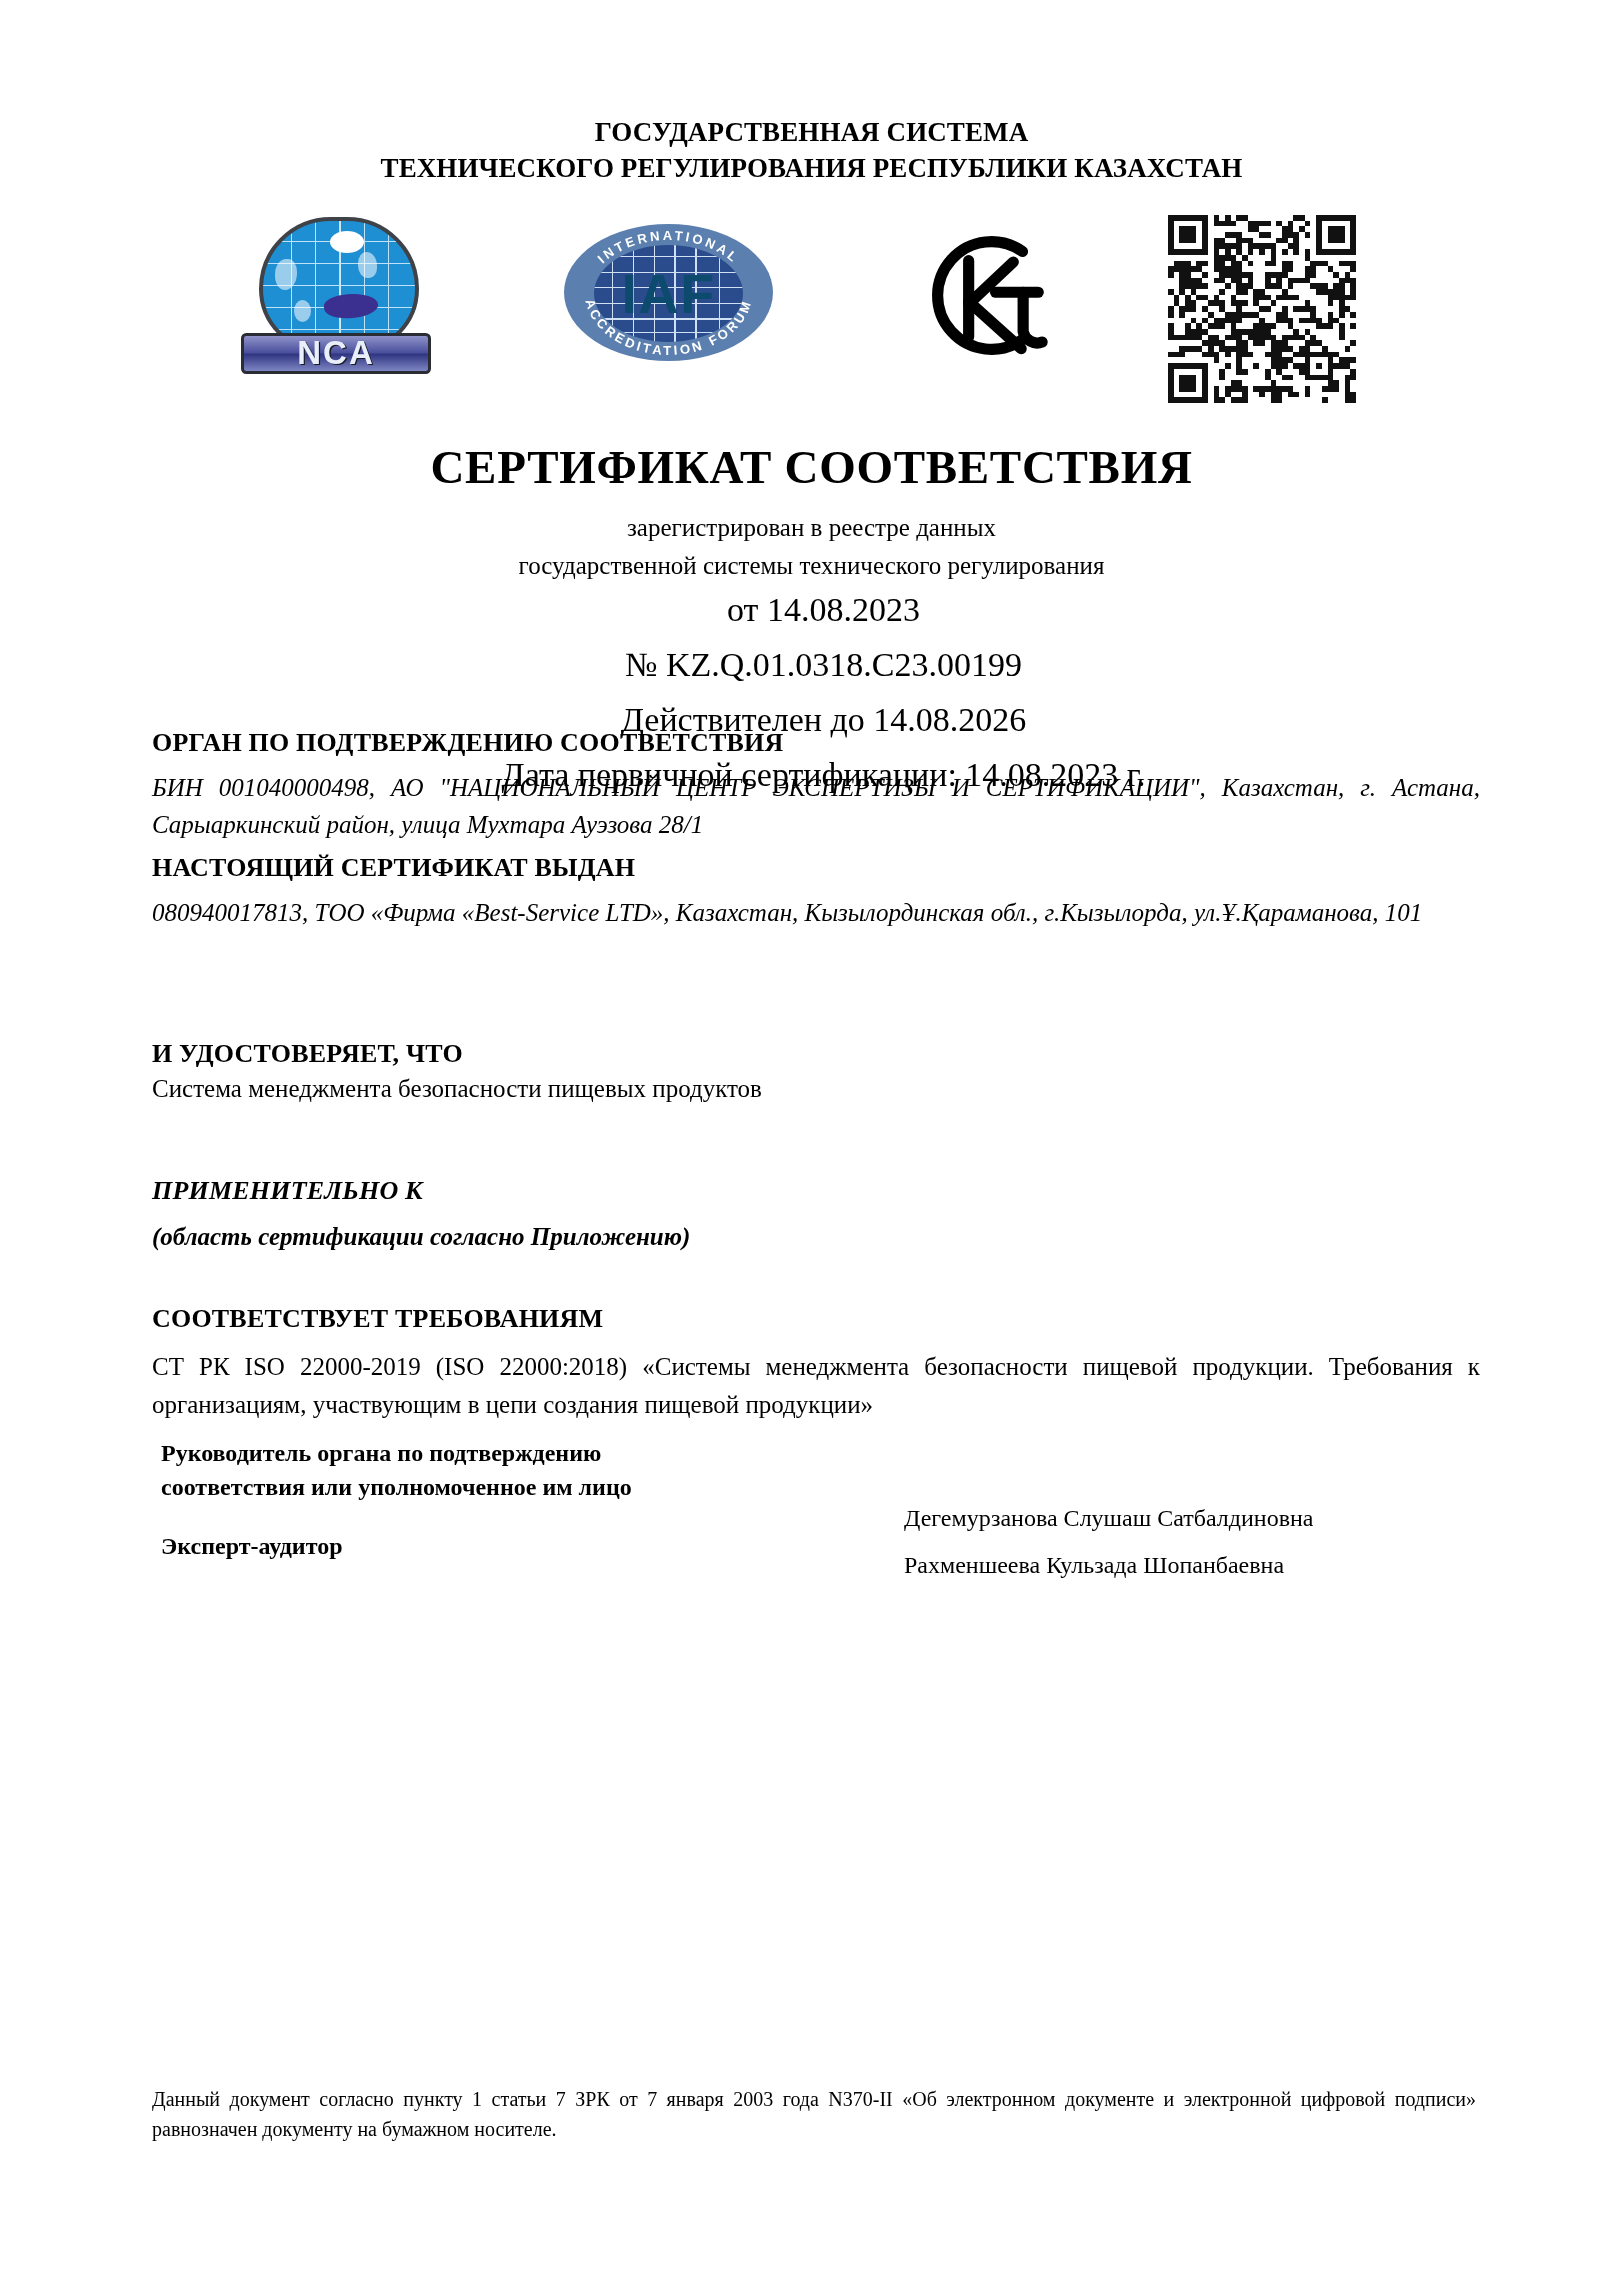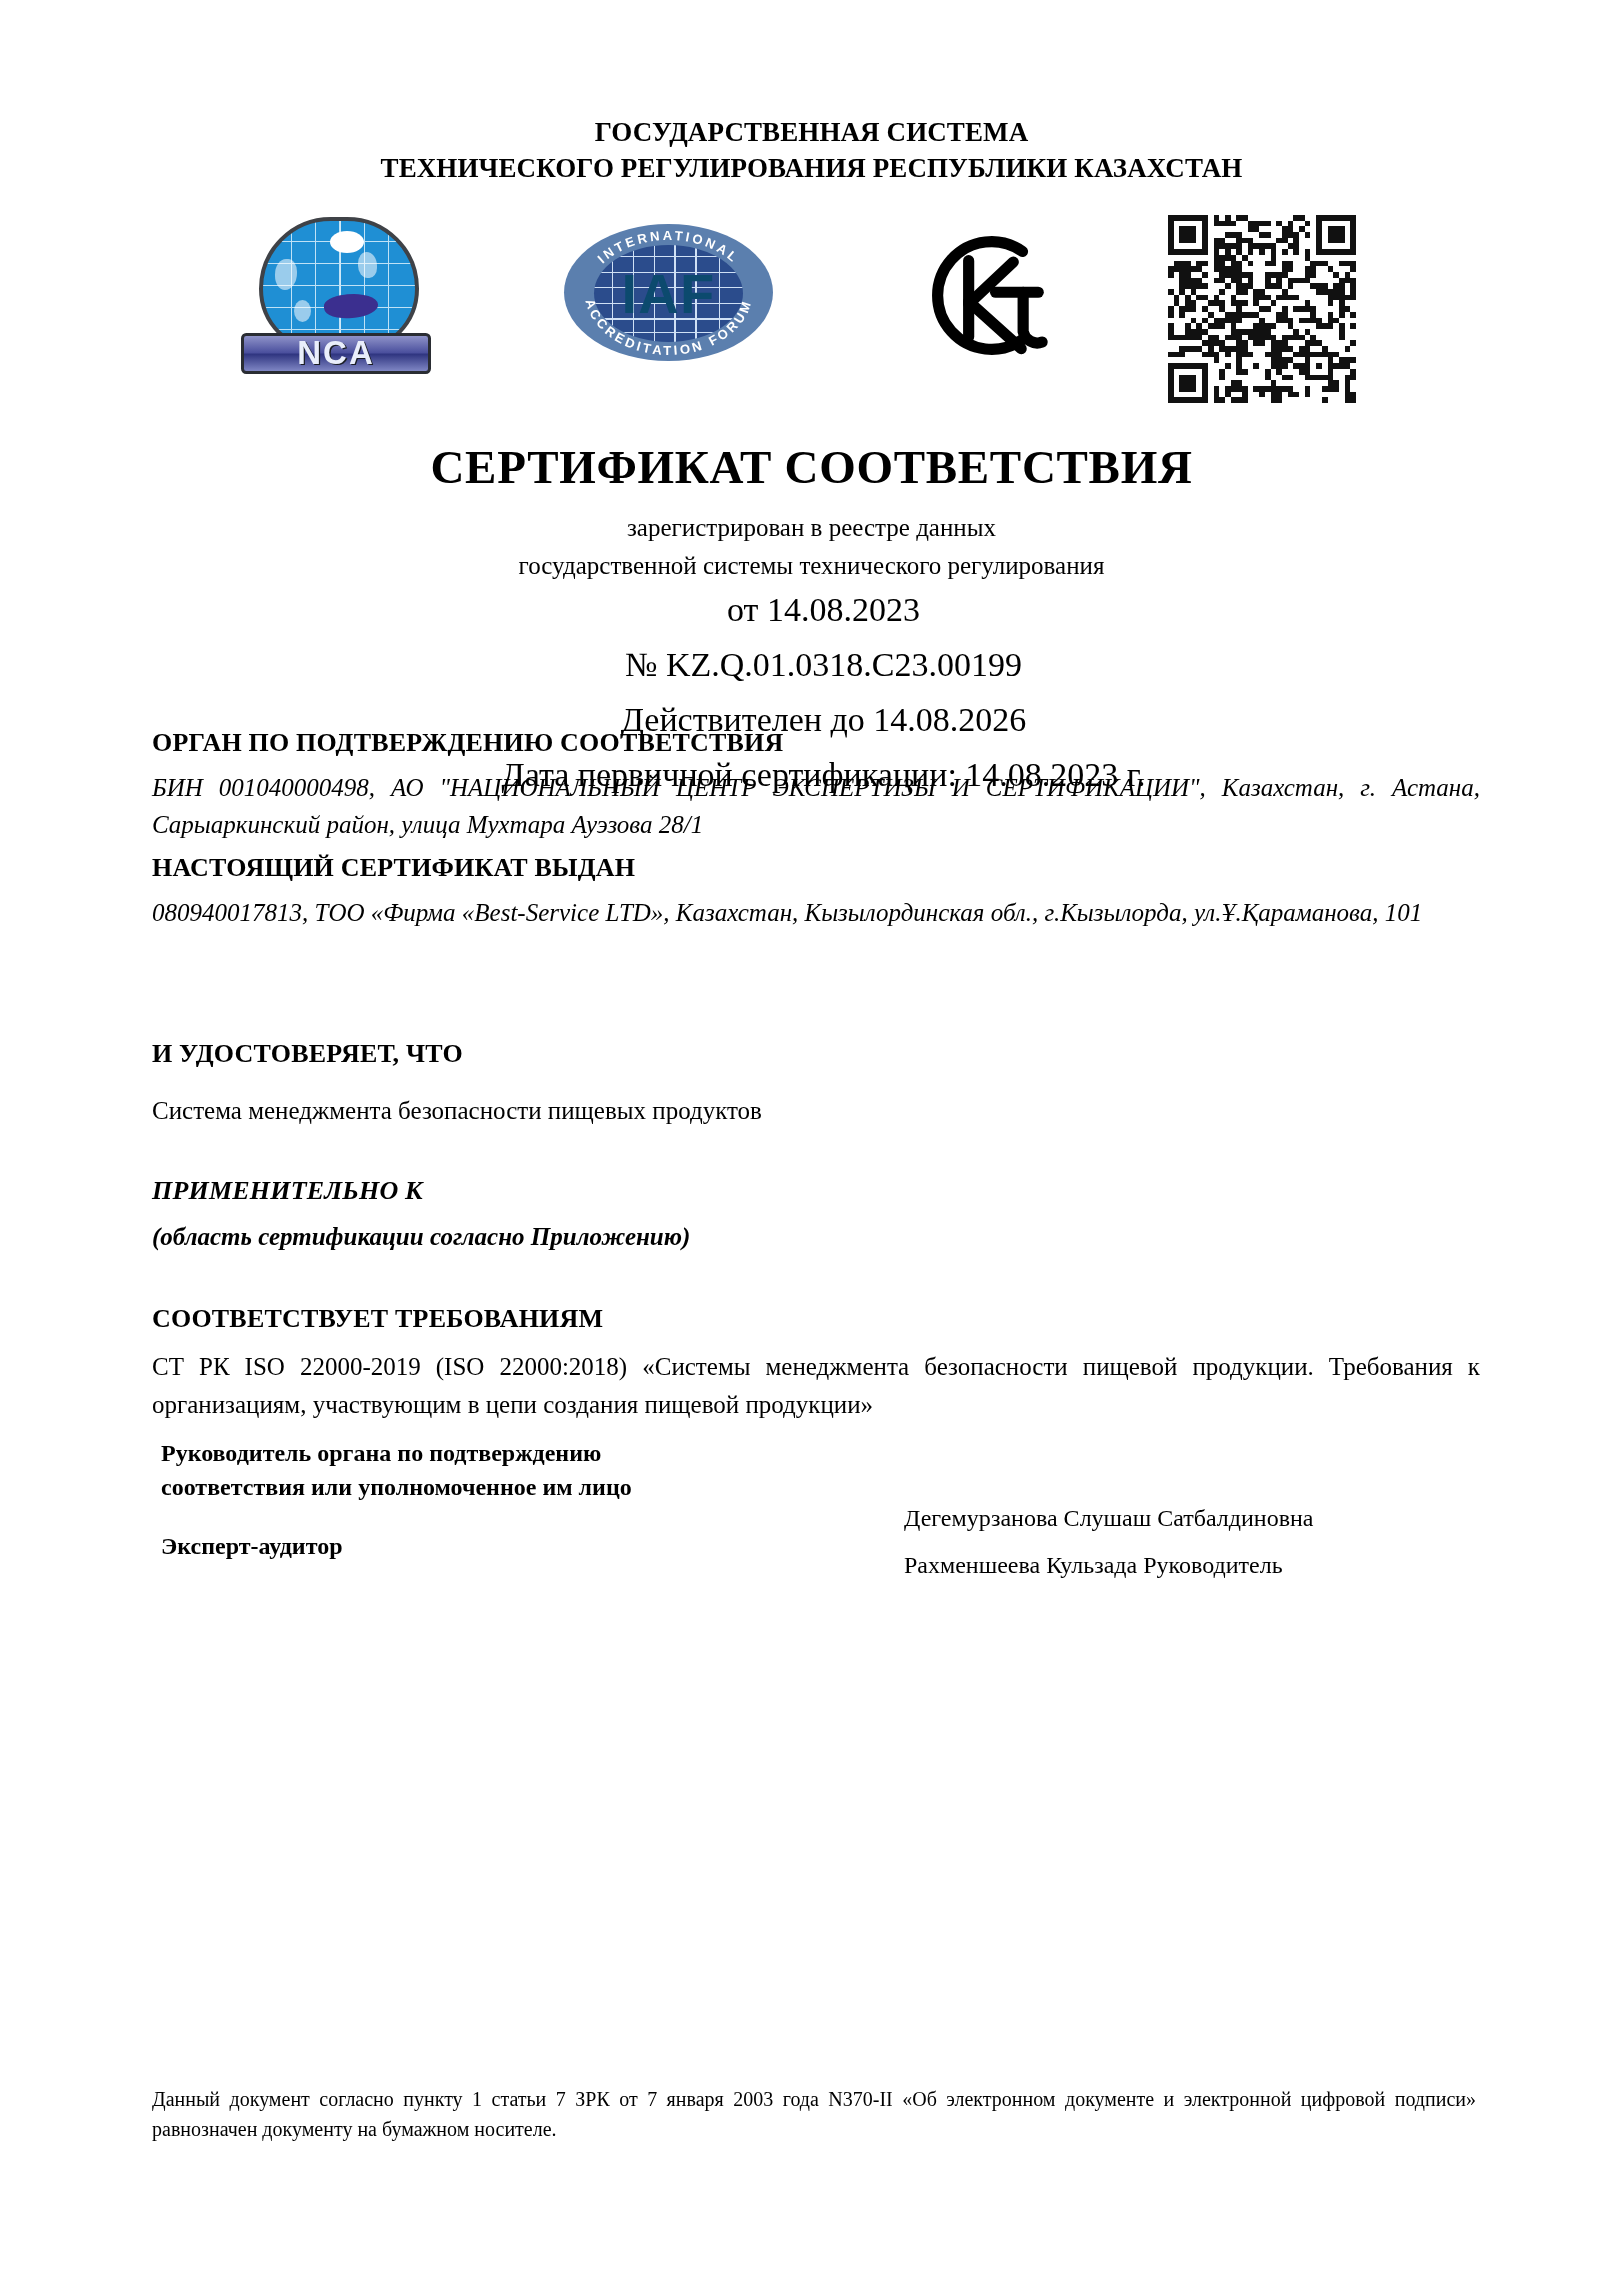--- a/index.html
+++ b/index.html
@@ -212,21 +212,21 @@
   }
   .italic { font-style: italic; }
 
   .b-organ { top: 728px; }
   .b-organ .block-body { margin-top: 10.5px; }
 
   .b-issued { top: 853px; }
   .b-issued .block-body { margin-top: 10.5px; }
 
   .b-certifies { top: 1039px; }
-  .b-certifies .block-body { margin-top: 23px; text-align: left; }
+  .b-certifies .block-body { margin-top: 1px; text-align: left; }
 
   .b-applies { top: 1176px; font-style: italic; }
   .b-applies .block-body { margin-top: 12px; font-weight: bold; text-align: left; }
 
   .b-conforms { top: 1304px; }
   .b-conforms .block-body { margin-top: 14.4px; }
 
   
   .sig-area { position: absolute; left: 0; top: 1436px; width: 100%; }
   .sig-role {
@@ -381,19 +381,19 @@
     <div class="block-body">СТ РК ISO 22000-2019 (ISO 22000:2018) «Системы менеджмента безопасности пищевой продукции. Требования к организациям, участвующим в цепи создания пищевой продукции»</div>
   </div>
 
   <div class="sig-area">
     <div class="sig-role sig-role-1">
       <div>Руководитель органа по подтверждению</div>
       <div>соответствия или уполномоченное им лицо</div>
     </div>
     <div class="sig-name sig-name-1">Дегемурзанова Слушаш Сатбалдиновна</div>
     <div class="sig-role sig-role-2">Эксперт-аудитор</div>
-    <div class="sig-name sig-name-2">Рахменшеева Кульзада Руководитель</div>
+    <div class="sig-name sig-name-2">Рахменшеева Кульзада Шопанбаевна</div>
   </div>
 
   <div class="footer">Данный документ согласно пункту 1 статьи 7 ЗРК от 7 января 2003 года N370-II «Об электронном документе и электронной цифровой подписи» равнозначен документу на бумажном носителе.</div>
 
 </div>
 
 
 </body></html>

